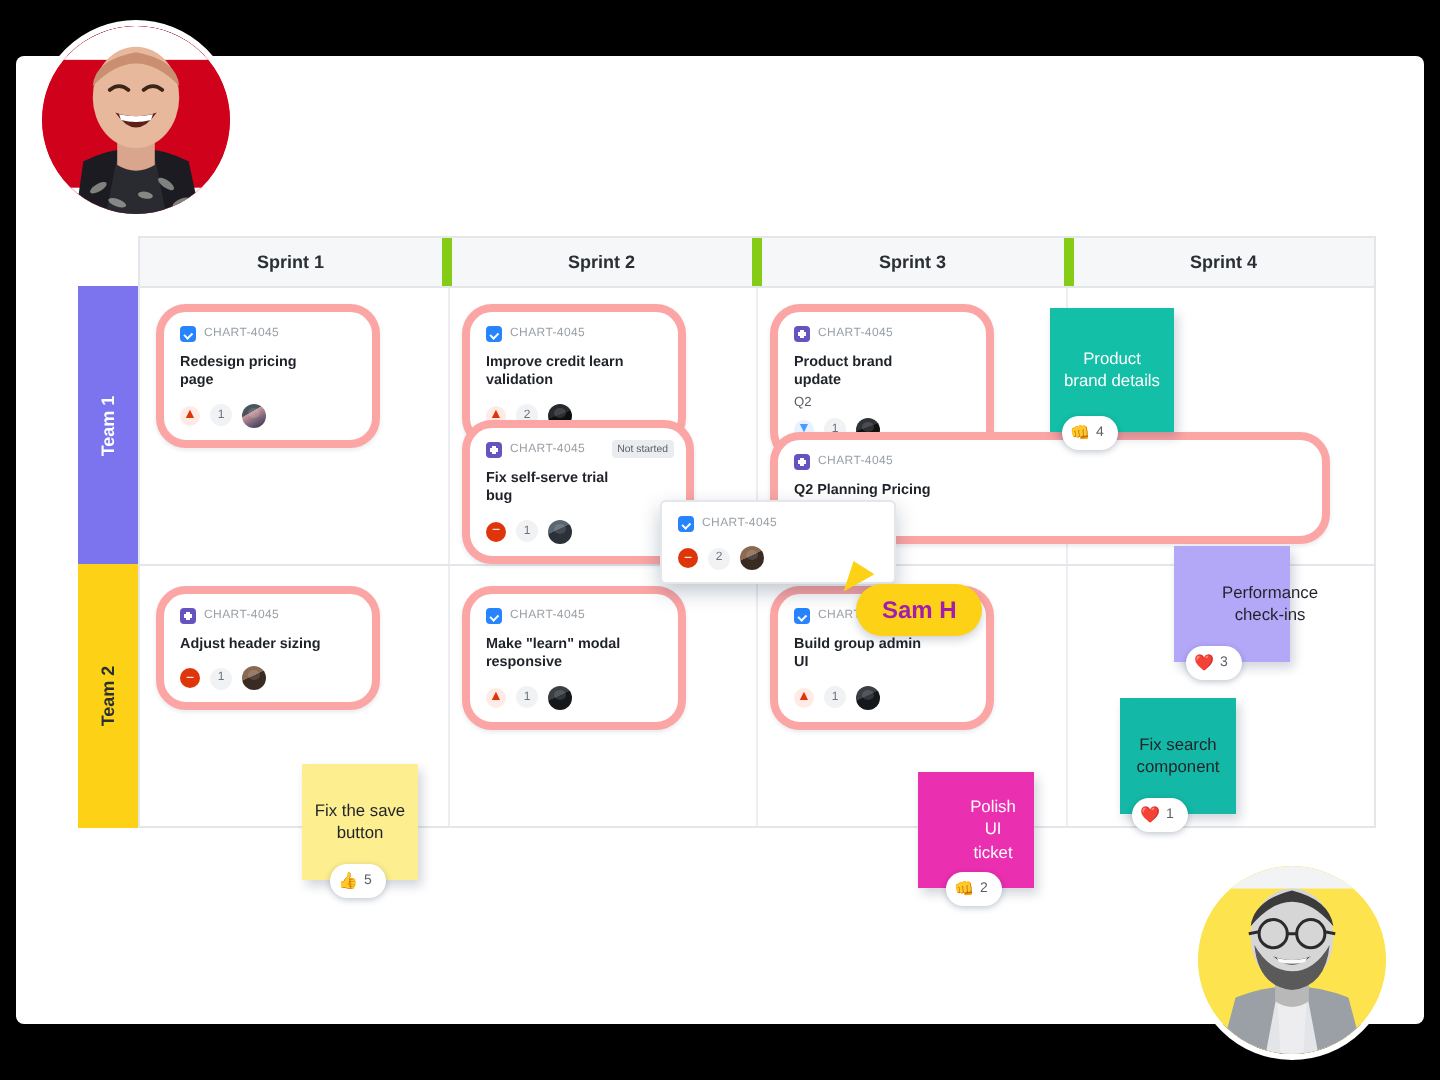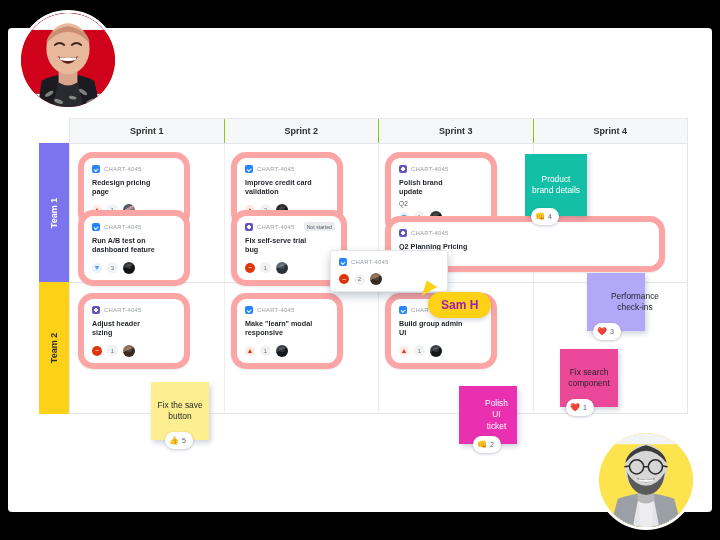--- a/index.html
+++ b/index.html
@@ -32,21 +32,21 @@
     width: 619px; height: 25px;
     display: flex;
     border: 1px solid #e4e6ea;
     border-bottom: none;
     background: #f6f7f9;
   }
   .sprint-col-head {
     flex: 1 1 0;
     display: flex; align-items: center; justify-content: center;
     font-size: 9px; font-weight: bold; color: #2b2f33;
-    border-right: 1px solid #84cc16;
+    border-right: 5px solid #84cc16;
     background: #f6f7f9;
   }
   .sprint-col-head:last-child { border-right: none; }
 
   
   .grid-body {
     position: absolute;
     left: 36px; top: 25px;
     width: 619px; height: 271px;
     border: 1px solid #e4e6ea;
@@ -81,21 +81,21 @@
   }
   #team1-spine { top: 25px; height: 139px; background: #7b74ee; }
   #team1-spine span { color: #ffffff; }
   #team2-spine { top: 164px; height: 132px; background: #fdd116; }
   #team2-spine span { color: #2b2f33; }
 
   
   .card {
     position: absolute;
     background: #ffffff;
-    border: 6px solid #fca5a5;
+    border: 4px solid #fca5a5;
     border-radius: 15px;
     box-shadow: 0 1px 2px rgba(9,30,66,0.10);
     padding: 7px 24px 6px 8px;
   }
   .card-head { display: flex; align-items: center; gap: 4px; }
   .type-icon {
     width: 8px; height: 8px; border-radius: 2px;
     display: inline-block; flex: 0 0 auto;
     position: relative;
   }
@@ -172,21 +172,21 @@
   .sticky {
     position: absolute;
     display: flex; align-items: center; justify-content: center;
     text-align: center;
     font-size: 8.4px; line-height: 1.35; color: #1f2329;
     padding: 6px;
     box-shadow: 2px 3px 5px rgba(9,30,66,0.18);
   }
   .sticky.teal { background: #13bfa6; color: #ffffff; font-weight: normal; margin-left: 40px; }
   .sticky.violet { background: #b3a7f7; }
-  .sticky.yellow { background: #ec4899; }
+  .sticky.yellow { background: #14b8a6; }
   .sticky.yellow-soft { background: #fdee8f; }
   .sticky.magenta { background: #ea2fb0; color: #ffffff; }
 
   .reaction {
     position: absolute;
     bottom: -9px; left: 6px;
     height: 17px; min-width: 28px;
     background: #ffffff; border-radius: 9px;
     box-shadow: 0 1px 3px rgba(9,30,66,0.25);
     display: flex; align-items: center; gap: 3px;
@@ -274,39 +274,27 @@
           <span class="ticket-id">CHART-4045</span>
         </div>
         <div class="card-title">Redesign pricing page</div>
         <div class="card-foot">
           <span class="prio high">▲</span>
           <span class="count-pill">1</span>
           <span class="avatar-sm a1"></span>
         </div>
       </div>
 
-      <div class="card" style="left:45px; top:92px; width:112px;">
+
+      <div class="card" style="left:198px; top:34px; width:112px;">
         <div class="card-head">
           <span class="type-icon task"></span>
           <span class="ticket-id">CHART-4045</span>
         </div>
-        <div class="card-title">Run A/B test on dashboard feature</div>
-        <div class="card-foot">
-          <span class="prio low">▼</span>
-          <span class="count-pill">3</span>
-          <span class="avatar-sm a2"></span>
-        </div>
-      </div>
-
-      <div class="card" style="left:198px; top:34px; width:112px;">
-        <div class="card-head">
-          <span class="type-icon task"></span>
-          <span class="ticket-id">CHART-4045</span>
-        </div>
-        <div class="card-title">Improve credit card validation</div>
+        <div class="card-title">Improve credit learn validation</div>
         <div class="card-foot">
           <span class="prio high">▲</span>
           <span class="count-pill">2</span>
           <span class="avatar-sm a3"></span>
         </div>
       </div>
 
       <div class="card" style="left:198px; top:92px; width:116px;">
         <div class="card-head">
           <span class="type-icon epic"></span>
@@ -319,21 +307,21 @@
           <span class="count-pill">1</span>
           <span class="avatar-sm a4"></span>
         </div>
       </div>
 
       <div class="card" style="left:352px; top:34px; width:112px;">
         <div class="card-head">
           <span class="type-icon epic"></span>
           <span class="ticket-id">CHART-4045</span>
         </div>
-        <div class="card-title">Polish brand update</div>
+        <div class="card-title">Product brand update</div>
         <div class="card-sub">Q2</div>
         <div class="card-foot" style="margin-top:4px;">
           <span class="prio low">▼</span>
           <span class="count-pill">1</span>
           <span class="avatar-sm a2"></span>
         </div>
       </div>
 
       <div class="card" style="left:352px; top:98px; width:280px; height:56px;">
         <div class="card-head">

